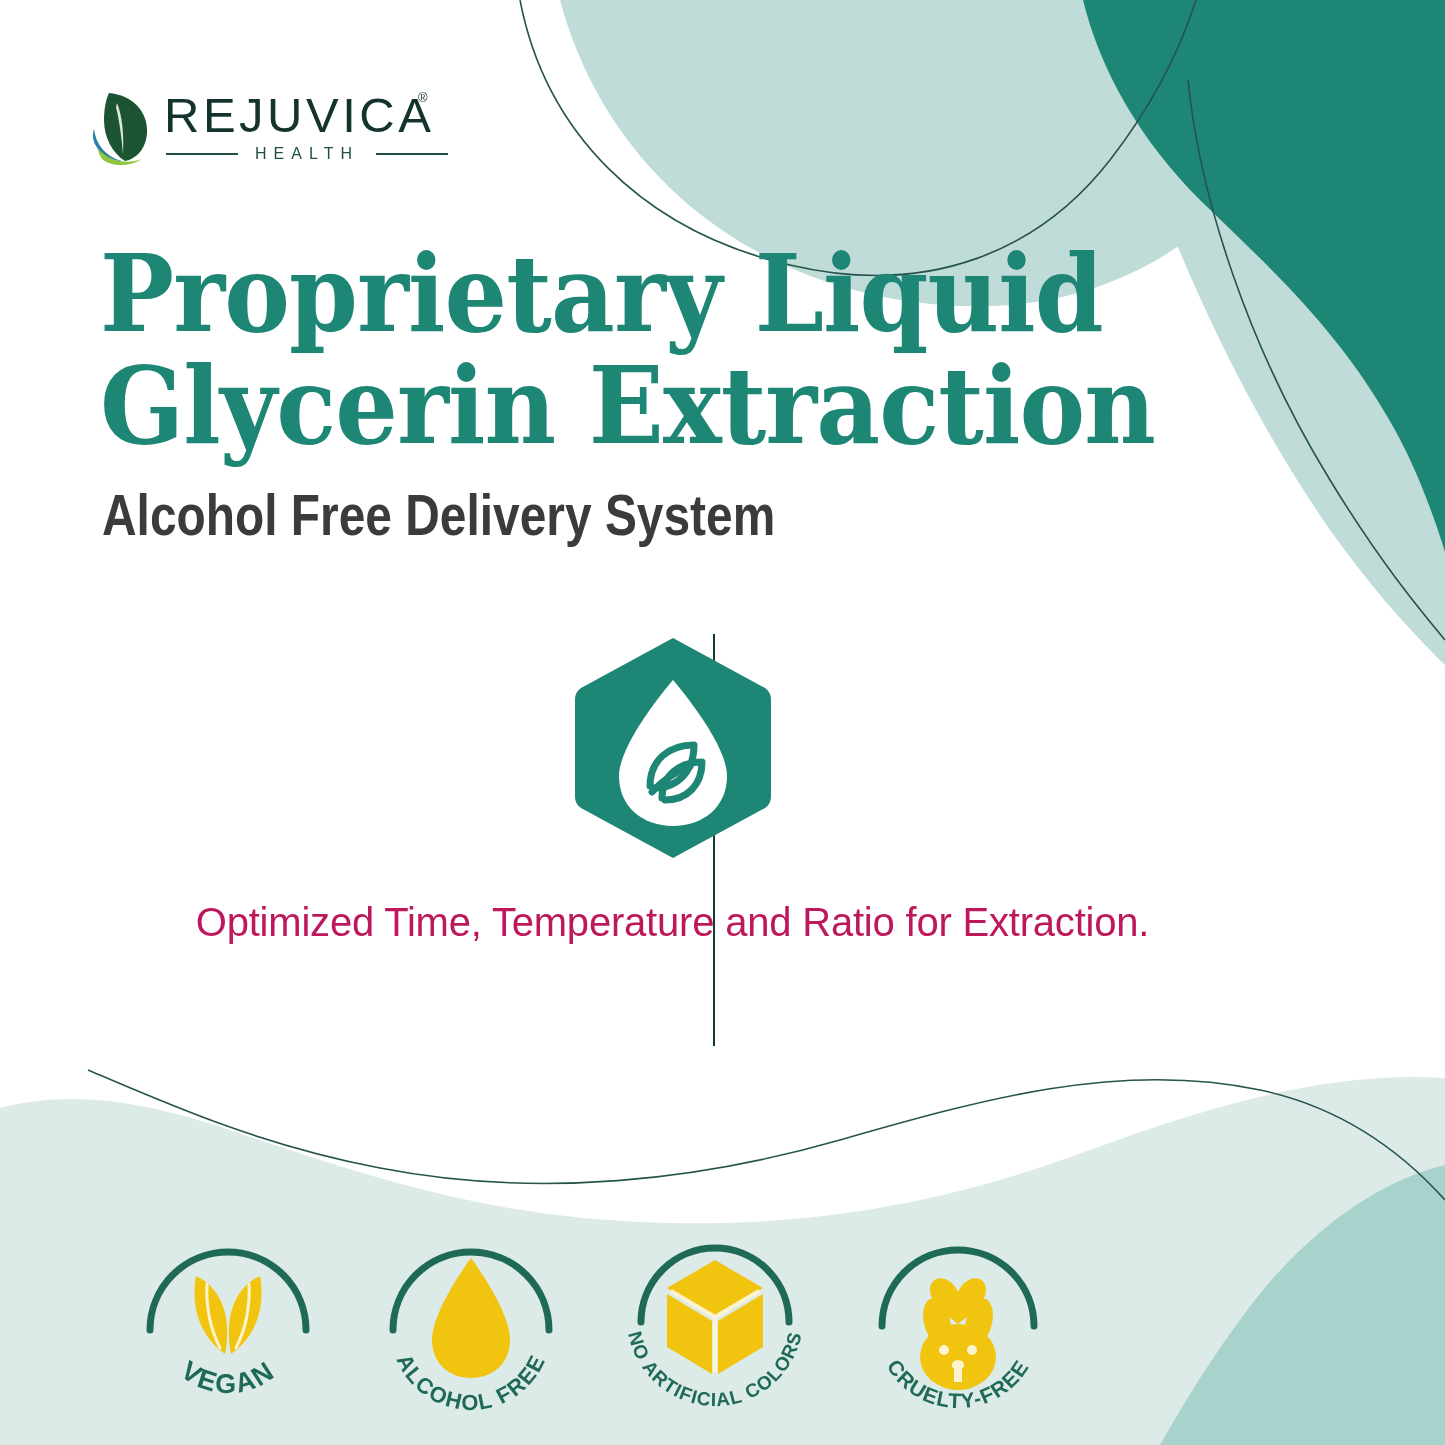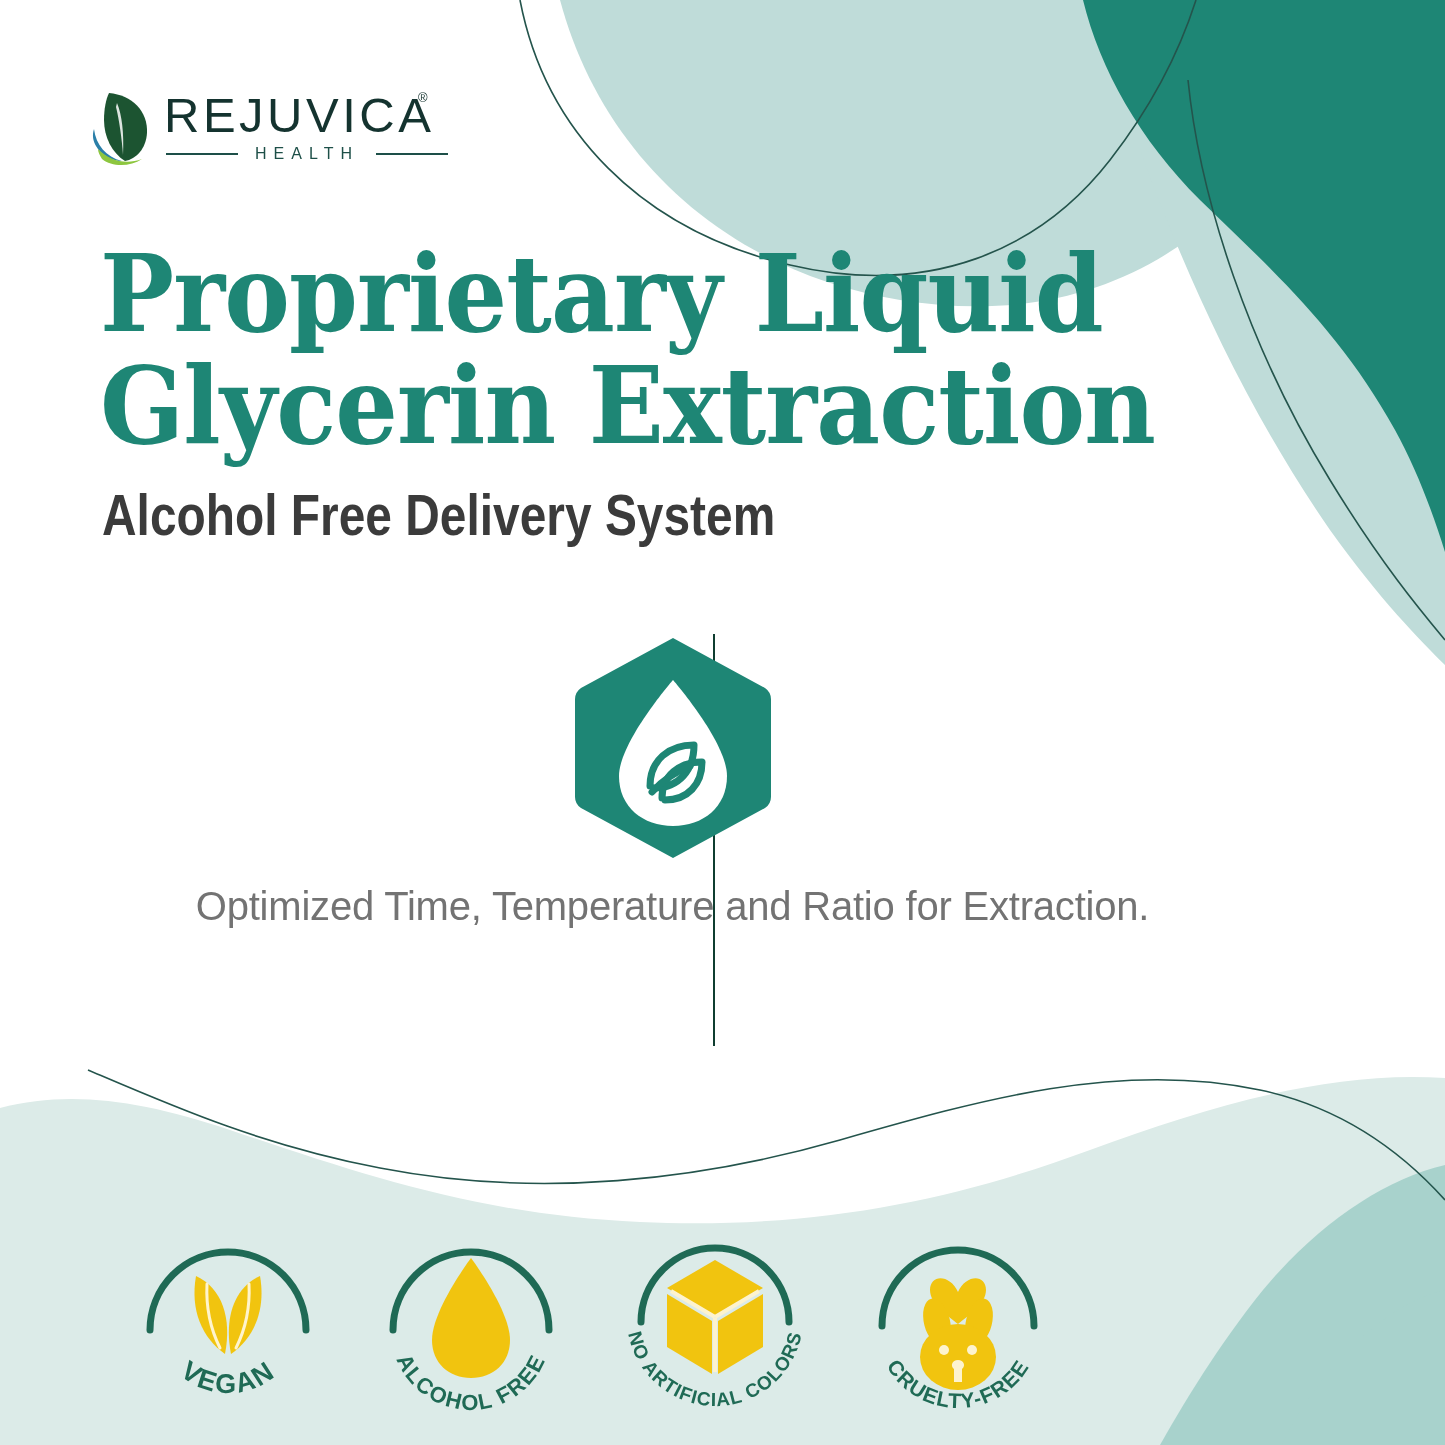--- a/index.html
+++ b/index.html
@@ -124,25 +124,25 @@
     align-items:flex-start;
   }
   .feature{
     flex:1 1 0;
     display:flex;
     flex-direction:column;
     align-items:center;
   }
   .feature-icon{width:232px;height:232px;display:block;}
   .feature-caption{
-    margin-top:16px;
+    margin-top:32px;
     font-family:"Liberation Sans", sans-serif;
     font-size:40px;
     line-height:53px;
-    color:#737373;
+    color:#be185d;
     text-align:center;
     letter-spacing:-0.2px;
   }
   #feature-divider{
     position:absolute;
     left:713px;
     top:634px;
     width:2px;
     height:412px;
     background:#0f3d30;

